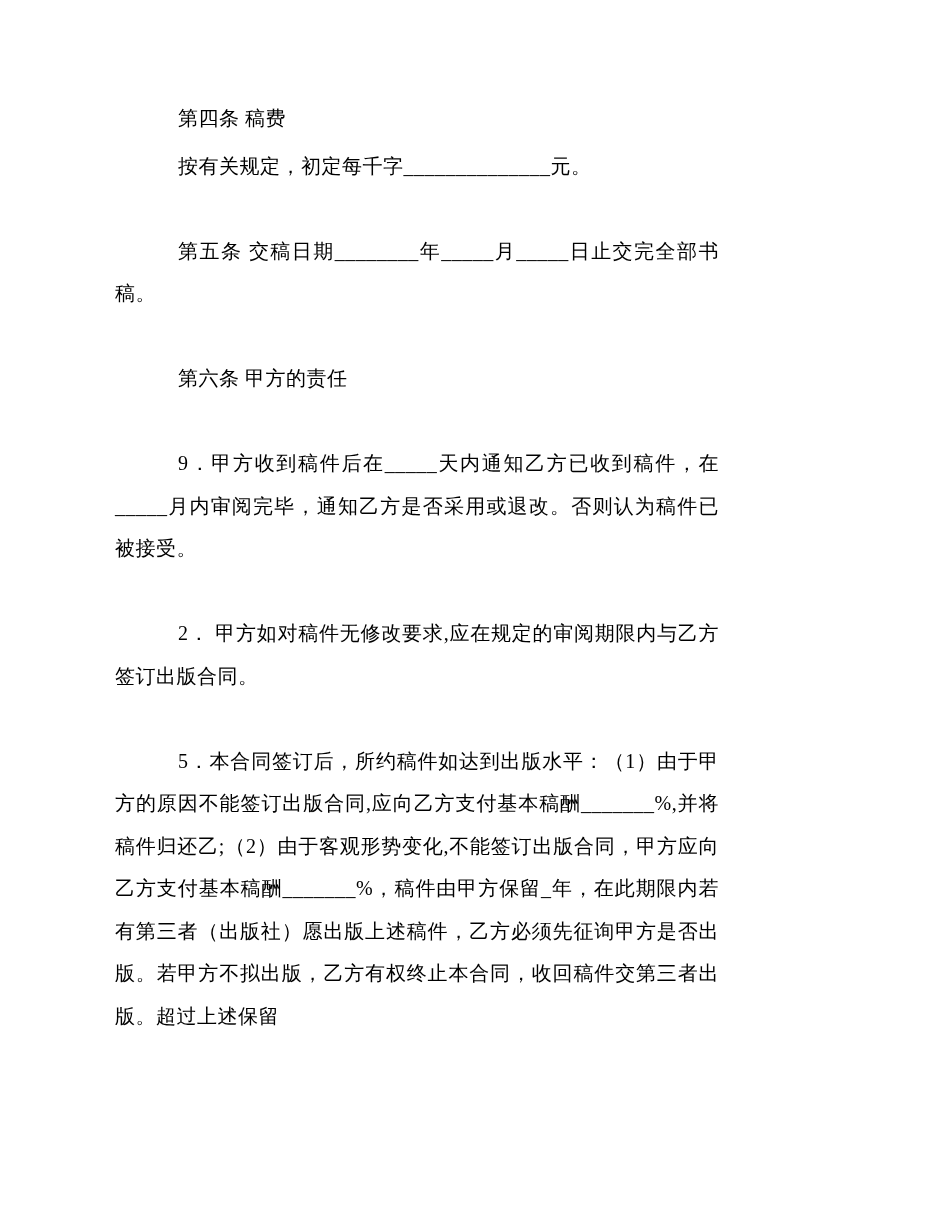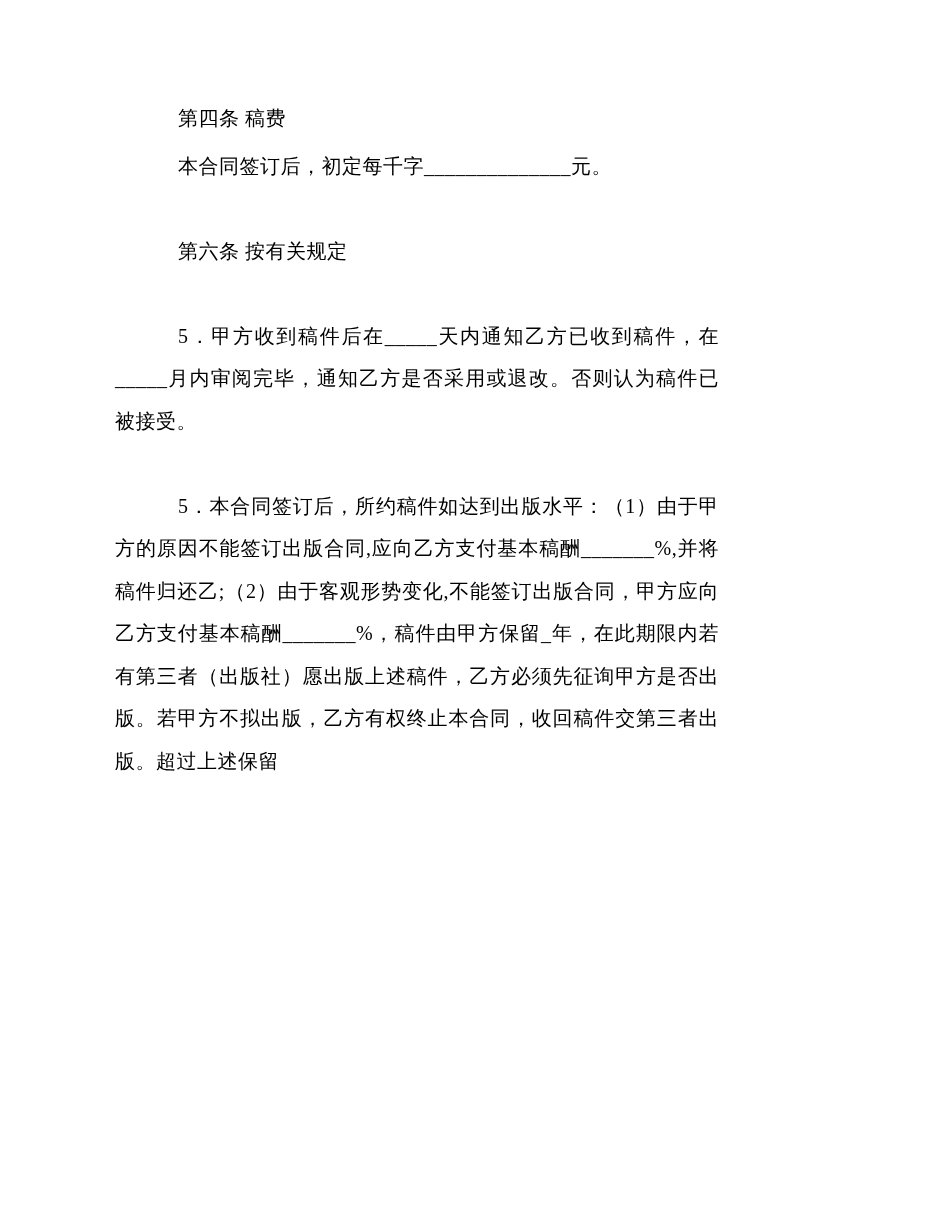--- a/index.html
+++ b/index.html
@@ -33,18 +33,20 @@
   .doc p:last-child {
     margin-bottom: 0;
   }
 </style>
 </head>
 <body>
 
 <div class="page">
   <div class="doc">
     <p class="tight">第四条 稿费</p>
-    <p>本合同签订后，初定每千字______________元。</p>
-    <p>第六条 按有关规定</p>
-    <p>5．甲方收到稿件后在_____天内通知乙方已收到稿件，在_____月内审阅完毕，通知乙方是否采用或退改。否则认为稿件已被接受。</p>
+    <p>按有关规定，初定每千字______________元。</p>
+    <p>第五条 交稿日期________年_____月_____日止交完全部书稿。</p>
+    <p>第六条 甲方的责任</p>
+    <p>9．甲方收到稿件后在_____天内通知乙方已收到稿件，在_____月内审阅完毕，通知乙方是否采用或退改。否则认为稿件已被接受。</p>
+    <p>2． 甲方如对稿件无修改要求,应在规定的审阅期限内与乙方签订出版合同。</p>
     <p>5．本合同签订后，所约稿件如达到出版水平：（1）由于甲方的原因不能签订出版合同,应向乙方支付基本稿酬_______%,并将稿件归还乙;（2）由于客观形势变化,不能签订出版合同，甲方应向乙方支付基本稿酬_______%，稿件由甲方保留_年，在此期限内若有第三者（出版社）愿出版上述稿件，乙方必须先征询甲方是否出版。若甲方不拟出版，乙方有权终止本合同，收回稿件交第三者出版。超过上述保留</p>
   </div>
 </div>
 
 </body></html>

